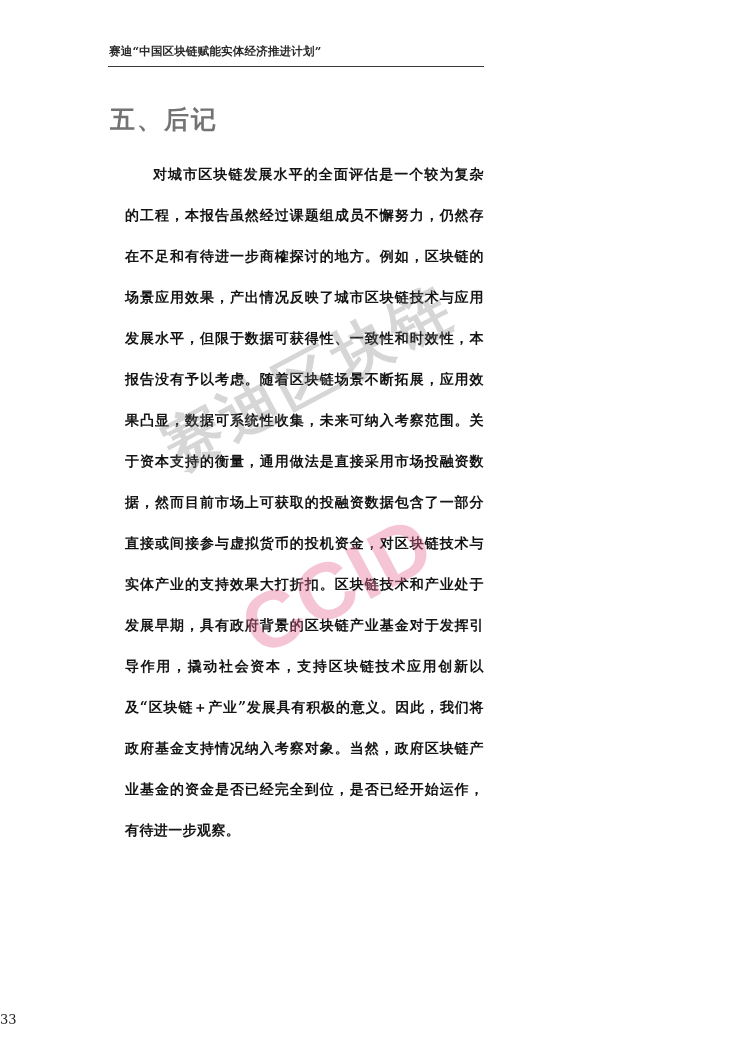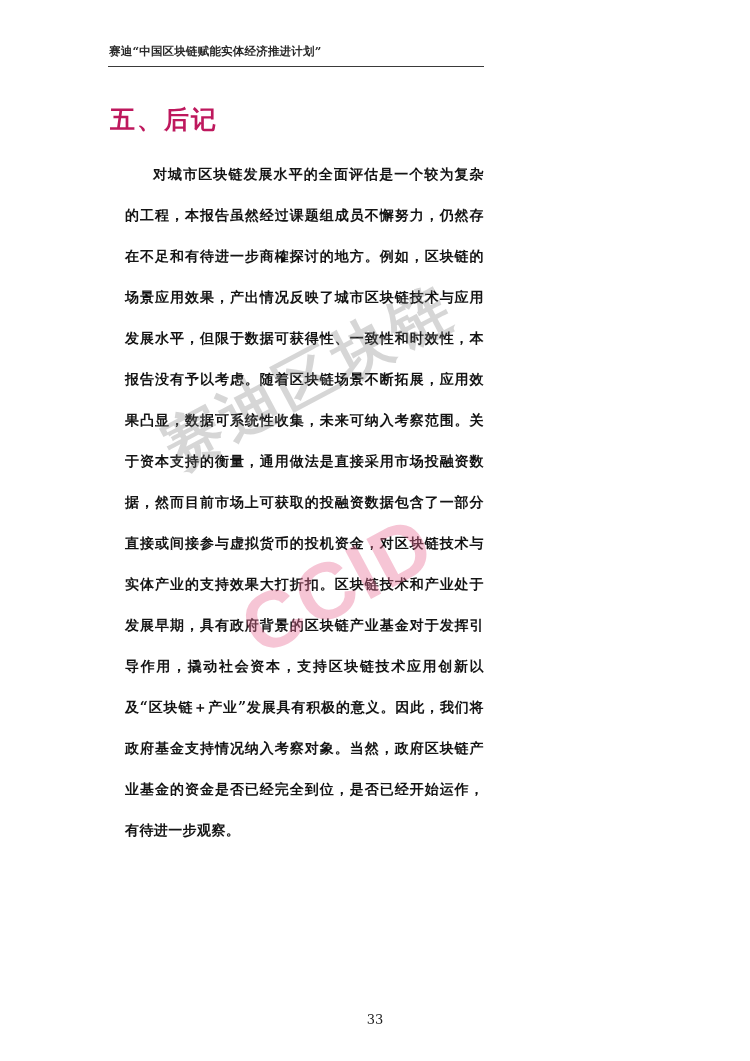--- a/index.html
+++ b/index.html
@@ -42,21 +42,21 @@
     border-bottom: 1.6px solid #3a3a3a;
     margin: 0 44px 0 44px;
   }
 
   
   .section-title {
     margin: 36px 0 18px 46px;
     font-size: 25px;
     font-weight: 700;
     letter-spacing: 2px;
-    color: #be185d;
+    color: #737373;
     font-family: "DejaVu Serif", "Liberation Serif", serif;
   }
 
   
   .body-text {
     margin: 0 44px 0 46px;
   }
   .para {
     font-size: 14px;
     line-height: 41px;
@@ -97,21 +97,20 @@
     font-family: "Liberation Sans", sans-serif;
     letter-spacing: 2px;
   }
 
   
   .page-number {
     position: absolute;
     left: 0;
     right: 0;
     bottom: 34px;
-    text-align: center;
     font-size: 13px;
     color: #222;
     font-family: "DejaVu Serif", "Liberation Serif", serif;
   }
 </style>
 </head>
 <body>
 
 <div class="page">
   <div class="page-inner">

